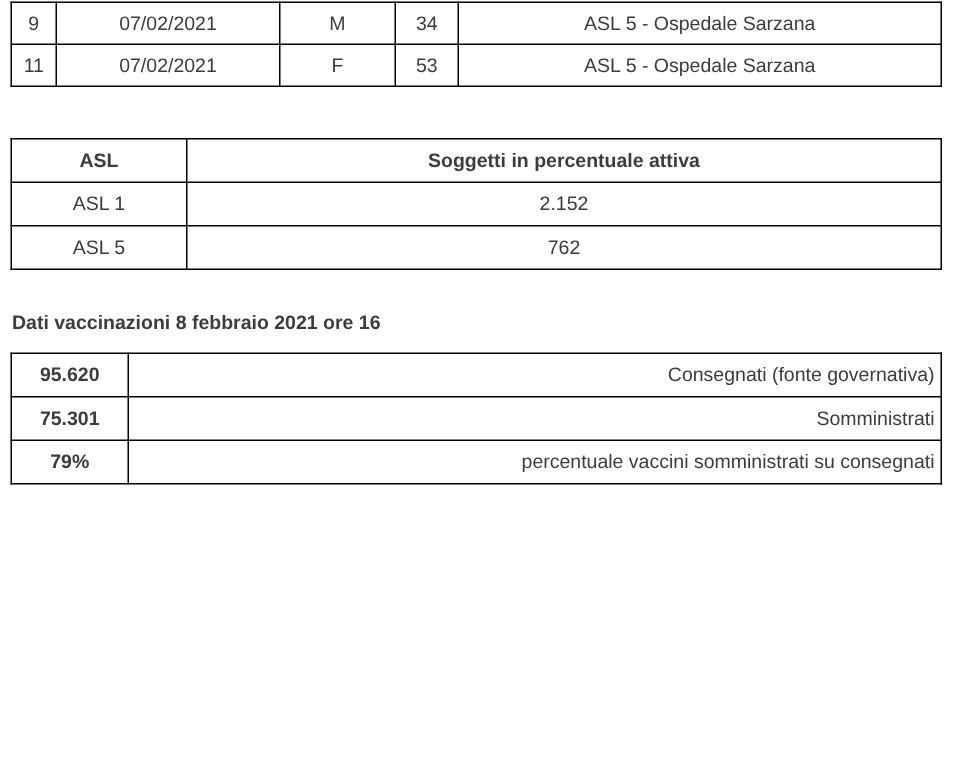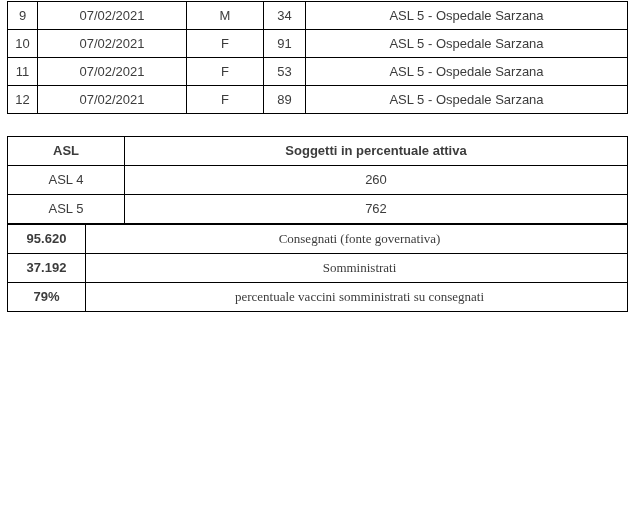--- a/index.html
+++ b/index.html
@@ -33,33 +33,32 @@
     vertical-align: top;
     padding: 6px 4px 4px;
     text-align: center;
     font-weight: normal;
     white-space: nowrap;
     overflow: hidden;
   }
   th, .bold { font-weight: bold; }
   .cases tr { height: 28px; }
   .surv tr, .vacc tr { height: 29px; }
-  .surv { margin-top: 22px; }
+  .surv { margin-top: 34px; }
   .heading {
     margin: 27px 0 13px;
     padding-left: 1px;
     font-size: 13px;
     line-height: 15px;
     font-weight: bold;
     color: var(--text);
   }
   .vacc .label {
-    text-align: center;
+    text-align: right;
     padding-left: 10px;
-    font-family: Liberation Serif, serif;
   }
 </style>
 </head>
 <body>
 
 <div class="doc">
 
   <table class="cases">
     <colgroup>
       <col style="width:30px">
@@ -70,79 +69,66 @@
     </colgroup>
     <tbody>
       <tr>
         <td>9</td>
         <td>07/02/2021</td>
         <td>M</td>
         <td>34</td>
         <td>ASL 5 - Ospedale Sarzana</td>
       </tr>
       <tr>
-        <td>10</td>
-        <td>07/02/2021</td>
-        <td>F</td>
-        <td>91</td>
-        <td>ASL 5 - Ospedale Sarzana</td>
-      </tr>
-      <tr>
         <td>11</td>
         <td>07/02/2021</td>
         <td>F</td>
         <td>53</td>
-        <td>ASL 5 - Ospedale Sarzana</td>
-      </tr>
-      <tr>
-        <td>12</td>
-        <td>07/02/2021</td>
-        <td>F</td>
-        <td>89</td>
         <td>ASL 5 - Ospedale Sarzana</td>
       </tr>
     </tbody>
   </table>
 
   <table class="surv">
     <colgroup>
       <col style="width:117px">
         <col>
     </colgroup>
     <thead>
       <tr>
         <th>ASL</th>
         <th>Soggetti in percentuale attiva</th>
       </tr>
     </thead>
     <tbody>
       <tr>
-        <td>ASL 4</td>
-        <td>260</td>
+        <td>ASL 1</td>
+        <td>2.152</td>
       </tr>
       <tr>
         <td>ASL 5</td>
         <td>762</td>
       </tr>
     </tbody>
   </table>
 
+  <div class="heading">Dati vaccinazioni 8 febbraio 2021 ore 16</div>
 
   <table class="vacc">
     <colgroup>
       <col style="width:78px">
         <col>
     </colgroup>
     <tbody>
       <tr>
         <td class="bold">95.620</td>
         <td class="label">Consegnati (fonte governativa)</td>
       </tr>
       <tr>
-        <td class="bold">37.192</td>
+        <td class="bold">75.301</td>
         <td class="label">Somministrati</td>
       </tr>
       <tr>
         <td class="bold">79%</td>
         <td class="label">percentuale vaccini somministrati su consegnati</td>
       </tr>
     </tbody>
   </table>
 
 </div>

